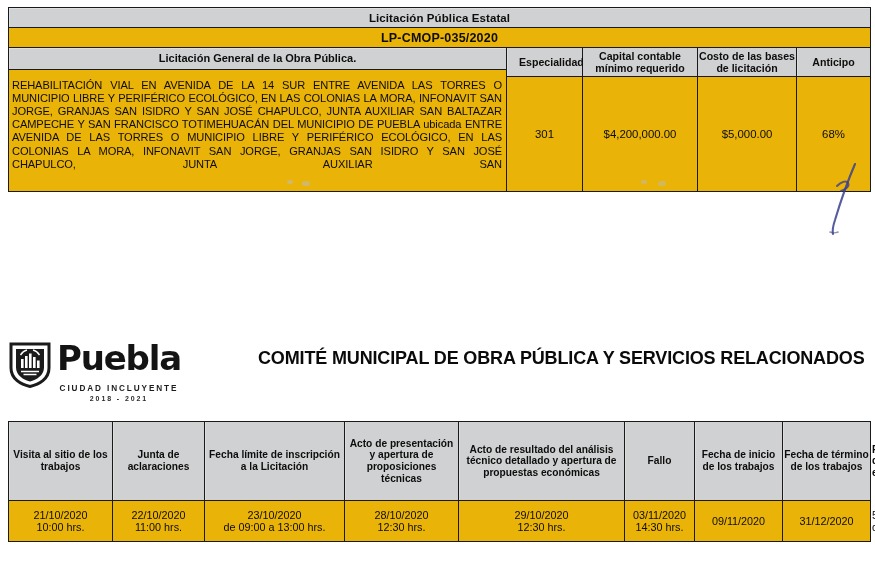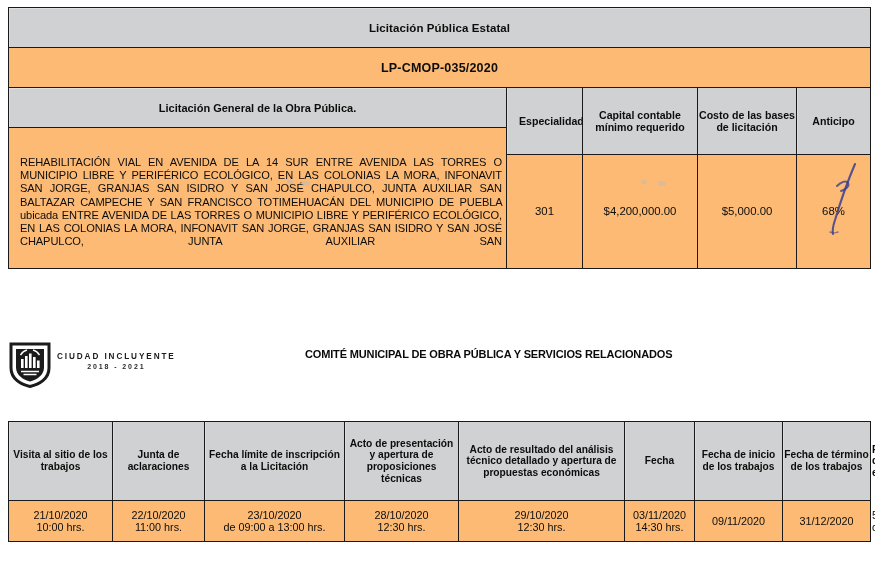--- a/index.html
+++ b/index.html
@@ -22,33 +22,33 @@
   }
 
   
   table {
     border-collapse: collapse;
     table-layout: fixed;
     width: 100%;
   }
   td, th {
     border: 1px solid #1a1a1a;
-    padding: 11px 2px;
+    padding: 1px 2px;
     vertical-align: middle;
     text-align: center;
     font-weight: normal;
   }
   .shade {
     background: #c9cbcd;
     background-image:
       repeating-linear-gradient(0deg, rgba(255,255,255,.35) 0px, rgba(255,255,255,.35) 1px, rgba(0,0,0,.05) 1px, rgba(0,0,0,.05) 2px),
       repeating-linear-gradient(90deg, rgba(255,255,255,.30) 0px, rgba(255,255,255,.30) 1px, rgba(0,0,0,.05) 1px, rgba(0,0,0,.05) 2px);
     font-weight: bold;
   }
-  .white { background: #fdba74; }
+  .white { background: #eab308; }
 
   
   .top-block {
     position: absolute;
     left: 8px;
     top: 7px;
     width: 862px;
   }
   .t-title {
     height: 17px;
@@ -63,21 +63,21 @@
   }
   .t-desc-head {
     height: 17px;
     font-size: 11px;
   }
   .desc-body {
     text-align: justify;
     text-align-last: justify;
     font-size: 11.1px;
     line-height: 13.2px;
-    padding: 2px 4px 2px 11px;
+    padding: 2px 4px 2px 3px;
     vertical-align: top;
     letter-spacing: -.1px;
   }
   .desc-body .lc { text-transform: none; }
   .colhead {
     font-size: 10.6px;
     line-height: 12px;
     font-weight: bold;
     padding: 2px 1px;
   }
@@ -144,25 +144,24 @@
     letter-spacing: 1.9px;
     color: #2a2a2a;
     text-align: center;
     margin-top: 2px;
   }
 
   .doc-title {
     position: absolute;
     left: 258px;
     top: 348px;
-    font-size: 11px;
+    font-size: 18px;
     font-weight: bold;
     letter-spacing: -.15px;
     color: #0a0a0a;
-    margin-left: 47px;
   }
 
   
   .bottom-block {
     position: absolute;
     left: 8px;
     top: 421px;
     width: 862px;
   }
   .cont-row td {
@@ -262,20 +261,21 @@
       <g stroke="#ffffff" stroke-width="1.5" fill="none">
         <path d="M13 30.5 H31"></path>
         <path d="M15.5 33.5 H28.5"></path>
       </g>
       <g stroke="#ffffff" stroke-width="1.4" fill="none">
         <path d="M12.5 14 C14.5 11, 17 9.5, 19 9"></path>
         <path d="M31.5 14 C29.5 11, 27 9.5, 25 9"></path>
       </g>
     </svg>
     <div class="wordmark">
+      <div class="name">Puebla</div>
       <div class="sub1">CIUDAD INCLUYENTE</div>
       <div class="sub2">2018 - 2021</div>
     </div>
   </div>
 
   <div class="doc-title">COMITÉ MUNICIPAL DE OBRA PÚBLICA Y SERVICIOS RELACIONADOS</div>
 
   <div class="bottom-block">
     <table>
       <colgroup>
@@ -289,21 +289,21 @@
         <col style="width:88px">
         <col style="width:null">
       </colgroup>
       <tbody>
         <tr>
           <td class="shade b-colhead">Visita al sitio de los trabajos</td>
           <td class="shade b-colhead">Junta de aclaraciones</td>
           <td class="shade b-colhead">Fecha límite de inscripción a la Licitación</td>
           <td class="shade b-colhead">Acto de presentación y apertura de proposiciones técnicas</td>
           <td class="shade b-colhead">Acto de resultado del análisis técnico detallado y apertura de propuestas económicas</td>
-          <td class="shade b-colhead">Fecha</td>
+          <td class="shade b-colhead">Fallo</td>
           <td class="shade b-colhead">Fecha de inicio de los trabajos</td>
           <td class="shade b-colhead">Fecha de término de los trabajos</td>
           <td class="shade b-colhead">Plazo de ejecución</td>
         </tr>
         <tr>
           <td class="white b-val">21/10/2020<br>10:00 hrs.</td>
           <td class="white b-val">22/10/2020<br>11:00 hrs.</td>
           <td class="white b-val">23/10/2020<br>de 09:00 a 13:00 hrs.</td>
           <td class="white b-val">28/10/2020<br>12:30 hrs.</td>
           <td class="white b-val">29/10/2020<br>12:30 hrs.</td>

